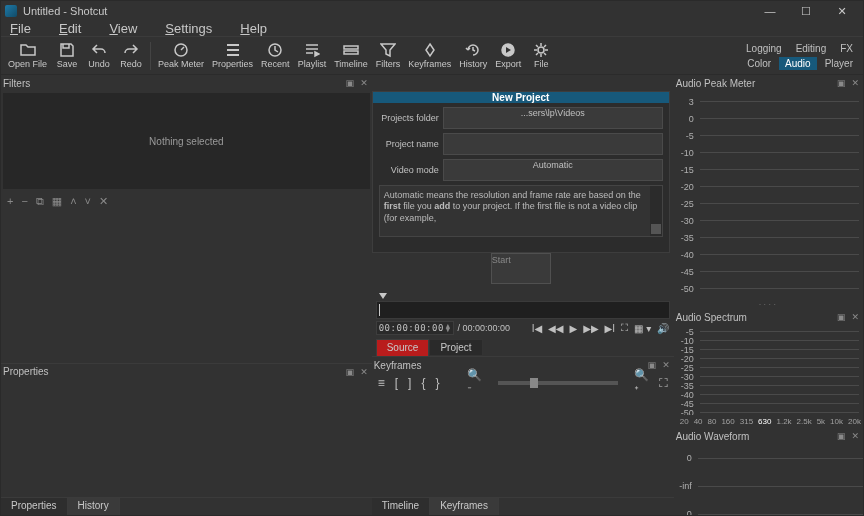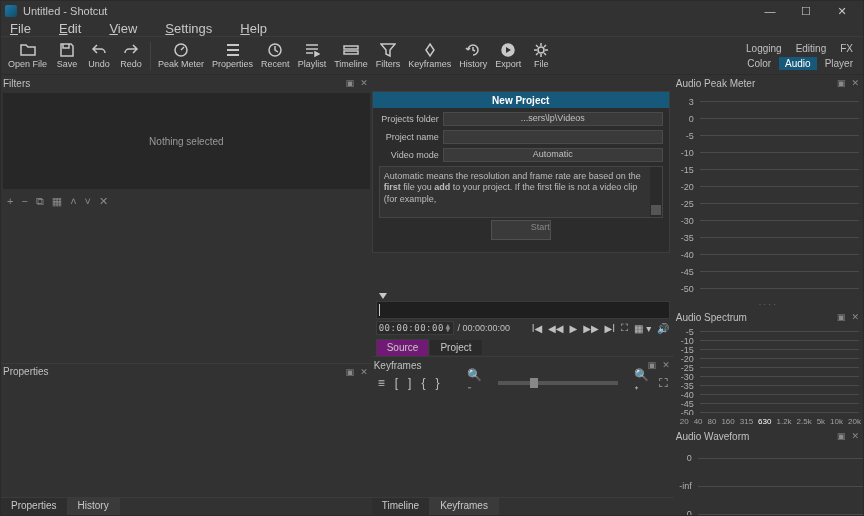--- a/index.html
+++ b/index.html
@@ -167,21 +167,21 @@
     color:#fff;
     font-size:10px;
     font-weight:bold;
     display:flex;align-items:center;justify-content:center;
   }
   .np-body { padding:4px 6px; font-size:10px; color:#c0c0c0; }
   .np-row { display:flex; align-items:center; margin-bottom:4px; gap:4px;}
   .np-row label { flex:0 0 60px; text-align:right; font-size:9px;}
   .np-row input, .np-row .inp {
     flex:1;
-    height:14px;
+    height:22px;
     background:#3a3a3a;
     border:1px solid #4a4a4a;
     color:#c0c0c0;
     font-size:9px;
     padding:0 4px;
   }
   .np-row .sel { text-align:center; }
   .np-desc {
     font-size:9px;
     color:#bcbcbc;
@@ -191,26 +191,26 @@
     line-height:1.25;
     height: 52px;
     position:relative;
     overflow:hidden;
   }
   .np-desc .scroll { position:absolute; top:0;right:0;bottom:0; width:12px; background:#2b2b2b;
     display:flex; align-items:flex-end; justify-content:center; padding-bottom:2px;}
   .np-desc .scroll .thumb { width:10px; height:10px; background:#555;}
   .start-btn {
     display:block;
-    margin:2px auto 0;
-    width:60px; height:20px;
+    margin:16px auto 0;
+    width:60px; height:31px;
     background:#3a3a3a;
     border:1px solid #505050;
     color:#888;
-    text-align:right;
+    text-align:left;
     font-size:9px;
     line-height:12px;
   }
   .recent-projects {
     width: 136px;
     background:#2c2c2c;
     border:1px solid #3d3d3d;
     display:flex; flex-direction:column;
   }
   .recent-body { flex:1; background:#232323; margin:2px; }
@@ -229,21 +229,21 @@
     height:18px; display:flex; align-items:center; gap:4px; padding:2px 0; font-size:9px; color:#c0c0c0;
   }
   .tc-box {
     background:#2a2a2a; padding:1px 2px; border:1px solid #3d3d3d; font-family:monospace; letter-spacing:0.5px;
     display:flex; align-items:center; gap:2px;
   }
   .tc-box .spin { font-size:7px; color:#888; line-height:0.6;}
   .transport .btns { margin-left:auto; display:flex; gap:6px; align-items:center;}
   .transport .btns span { font-size:10px;}
   .src-tabs { display:flex; font-size:10px; margin-top:2px;}
-  .src-tabs span { padding:2px 10px; border:1px solid #3d3d3d; border-bottom:none; background:#701a75;}
+  .src-tabs span { padding:2px 10px; border:1px solid #3d3d3d; border-bottom:none; background:#b91c1c;}
   .src-tabs span.inactive { background:#2a2a2a; border:1px solid #333;}
   
   .keyframes-panel { flex:1; display:flex; flex-direction:column; border-top:1px solid #3b3b3b;}
   .kf-tools { height:20px; display:flex; align-items:center; gap:10px; padding:2px 6px; }
   .kf-tools .icn { font-size:12px; color:#c0c0c0;}
   .kf-tools .zslider { flex:0 0 120px; height:4px; background:#555; position:relative; margin:0 6px;}
   .kf-tools .zslider .thumb { position:absolute; top:-3px; left:32px; width:8px;height:10px;background:#888;}
   .kf-body { flex:1; }
   
   .r-panel { display:flex; flex-direction:column; font-size:9px; }

